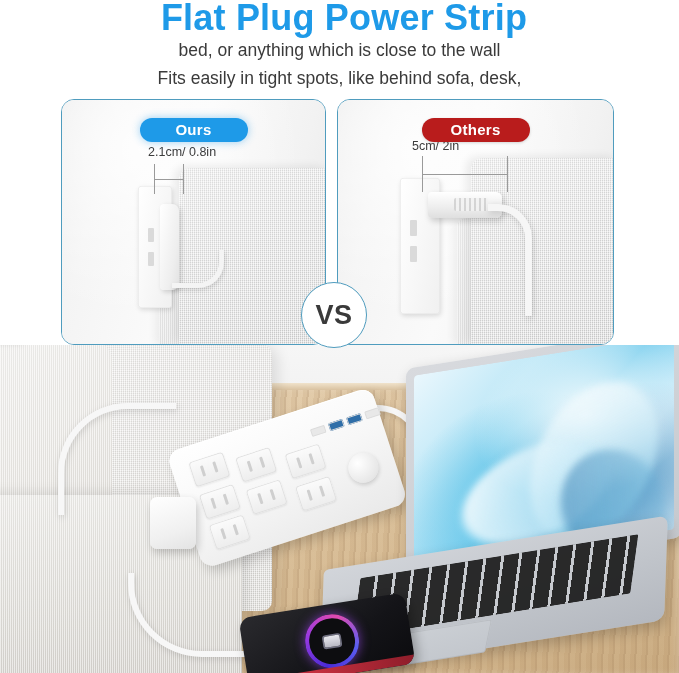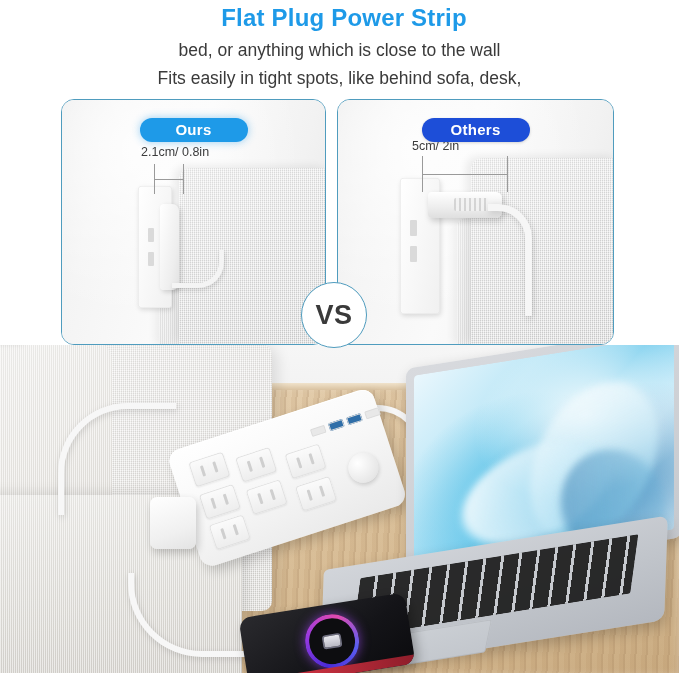--- a/index.html
+++ b/index.html
@@ -7,21 +7,21 @@
     width: 679px; height: 673px;
     background: #ffffff;
     font-family: "Liberation Sans", sans-serif;
     overflow: hidden;
   }
   .page { position: relative; width: 679px; height: 673px; background: #fff; }
 
   
   .header { position: absolute; left: 0; top: 0; width: 679px; height: 92px; text-align: center; }
   .title {
-    font-size: 24px; font-weight: bold; color: #1e9ae8;
+    font-size: 36px; font-weight: bold; color: #1e9ae8;
     letter-spacing: .2px; line-height: 34px; padding-top: 1px; padding-left: 9px;
   }
   .subtitle {
     font-size: 17.5px; color: #3a3a3a; line-height: 25px;
     font-weight: normal; padding-top: 3px;
   }
 
   
   .compare { position: absolute; left: 0; top: 99px; width: 679px; height: 248px; }
   .panel {
@@ -108,32 +108,32 @@
   .measure .mline { position:absolute; background:#9a9a9a; }
   .panel.left  .measure { left: 92px; top: 64px; width: 30px; height: 30px; }
   .panel.right .measure { left: 84px; top: 56px; width: 86px; height: 36px; }
   .measure .v1 { left: 0;    top: 0; width: 1px; height: 100%; }
   .measure .v2 { right: 0;   top: 0; width: 1px; height: 100%; }
   .measure .h1 { left: 0; top: 50%; width: 100%; height: 1px; }
 
   .dim {
     position: absolute; font-size: 12.5px; color: #3c3c3c; white-space: nowrap;
   }
-  .panel.left  .dim { left: 79px; top: 45px; }
+  .panel.left  .dim { left: 86px; top: 45px; }
   .panel.right .dim { left: 74px; top: 39px; text-align: right; }
 
   
   .badge {
     position: absolute; top: 18px; left: 50%; transform: translateX(-50%);
     min-width: 108px; padding: 3px 26px 4px;
     border-radius: 13px; text-align: center;
     font-size: 15px; font-weight: bold; color: #ffffff; letter-spacing: .3px;
   }
   .badge.ours   { background: #1e9ae8; box-shadow: 0 0 9px rgba(30,154,232,.45); }
-  .badge.others { background: #1d4ed8; box-shadow: 0 1px 3px rgba(0,0,0,.16); }
+  .badge.others { background: #b91c1c; box-shadow: 0 1px 3px rgba(0,0,0,.16); }
 
   
   .vs {
     position: absolute; left: 301px; top: 183px; width: 66px; height: 66px;
     border-radius: 50%; background: #ffffff; border: 1.6px solid #4f9cbe;
     display: flex; align-items: center; justify-content: center;
     font-size: 27px; font-weight: bold; color: #3a3a3a; letter-spacing: .5px;
     z-index: 6;
   }
 

